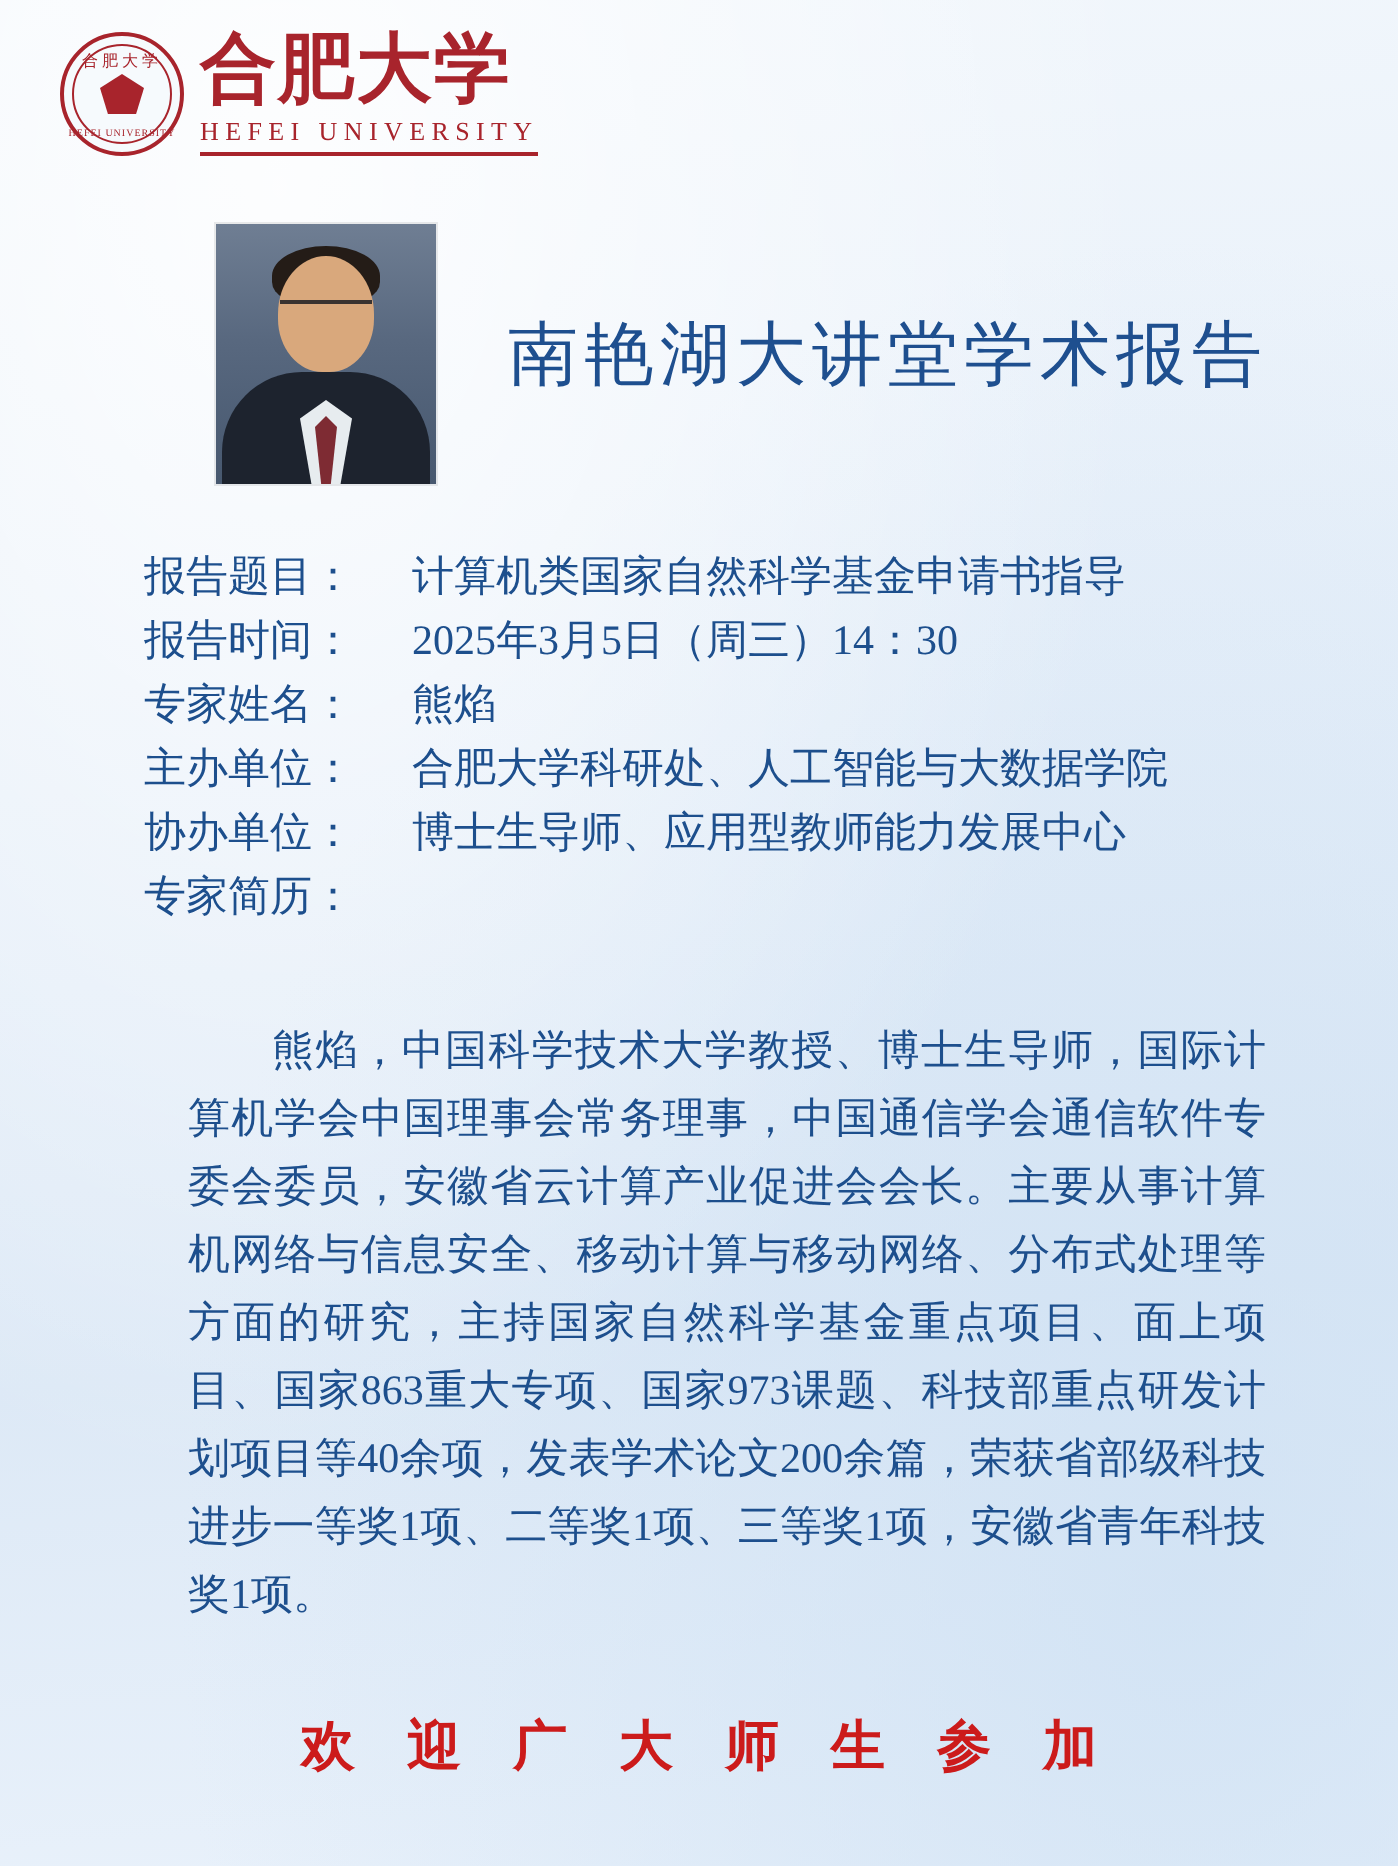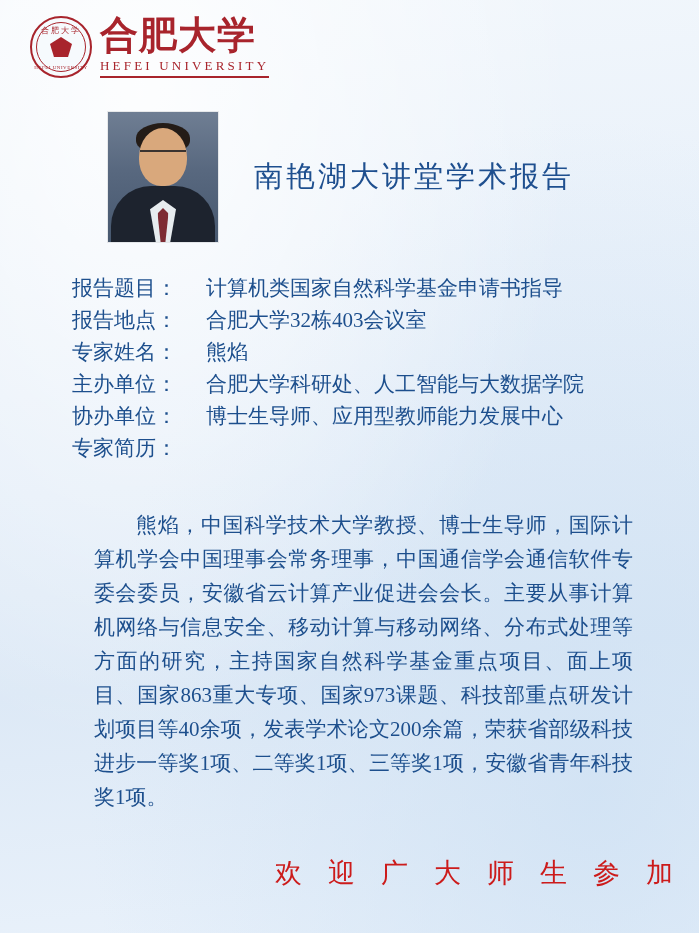--- a/index.html
+++ b/index.html
@@ -175,21 +175,21 @@
     position: absolute;
     left: 50%;
     bottom: 0;
     transform: translateX(-50%);
     width: 11px;
     height: 34px;
     background: #7e2b33;
     clip-path: polygon(50% 0%, 100% 16%, 72% 100%, 28% 100%, 0% 16%);
   }
   .main-title {
-    font-size: 29px;
+    font-size: 35px;
     color: #1e4f8f;
     letter-spacing: 3px;
     margin-left: 36px;
     font-weight: normal;
     font-family: "Liberation Serif", "DejaVu Serif", serif;
   }
   
   .info {
     position: absolute;
     top: 272px;
@@ -223,26 +223,26 @@
     text-align: justify;
     text-indent: 2em;
     margin-left: 22px;
   }
   
   .footer {
     position: absolute;
     left: 0;
     right: 0;
     top: 855px;
-    text-align: right;
+    text-align: center;
     color: #cc1b1b;
     font-size: 27px;
     letter-spacing: 26px;
     text-indent: 26px;
-    font-weight: normal;
+    font-weight: bold;
     font-family: "Liberation Serif", "DejaVu Serif", serif;
   }
 </style>
 </head>
 <body>
 
 <div class="poster">
 
   <div class="logo-row">
     <div class="seal">
@@ -268,22 +268,22 @@
     </div>
     <div class="main-title">南艳湖大讲堂学术报告</div>
   </div>
 
   <div class="info">
     <div class="info-line">
       <span class="info-label">报告题目：</span>
       <span class="info-value">计算机类国家自然科学基金申请书指导</span>
     </div>
     <div class="info-line">
-      <span class="info-label">报告地点：</span>
-      <span class="info-value">合肥大学32栋403会议室</span>
+      <span class="info-label">报告时间：</span>
+      <span class="info-value">2025年3月5日（周三）14：30</span>
     </div>
     <div class="info-line">
       <span class="info-label">专家姓名：</span>
       <span class="info-value">熊焰</span>
     </div>
     <div class="info-line">
       <span class="info-label">主办单位：</span>
       <span class="info-value">合肥大学科研处、人工智能与大数据学院</span>
     </div>
     <div class="info-line">

